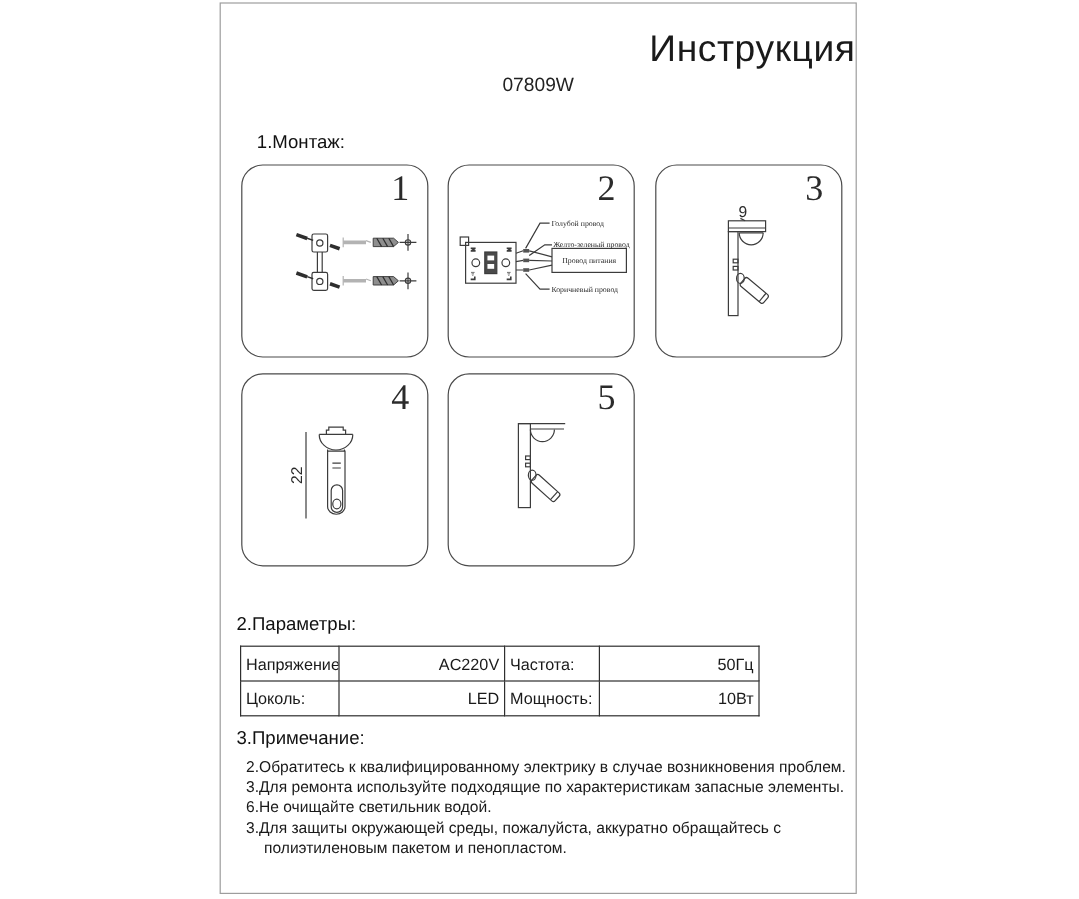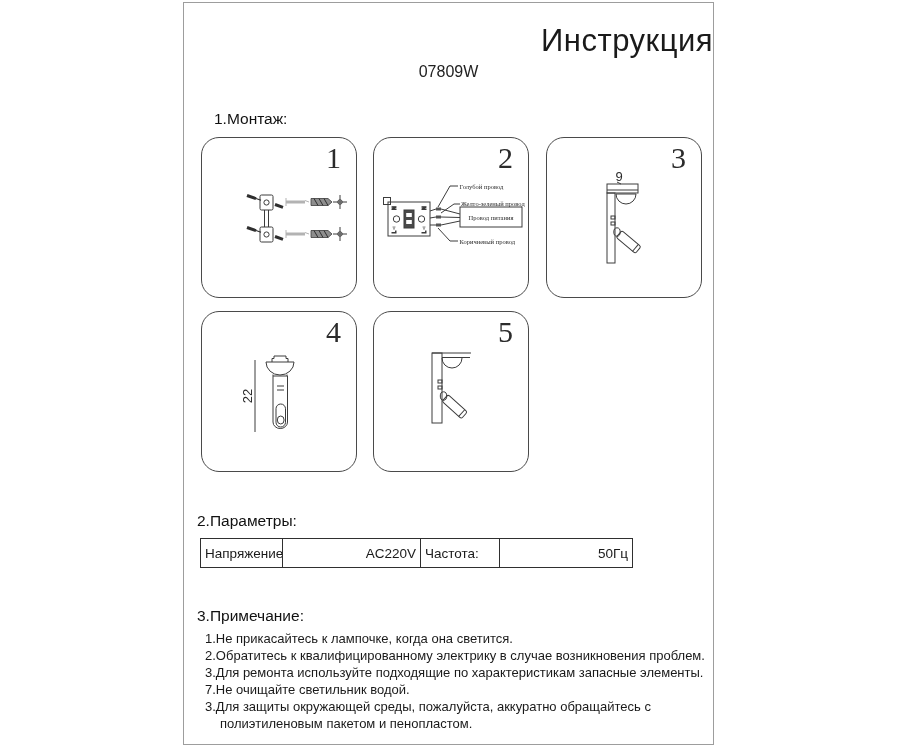--- a/index.html
+++ b/index.html
@@ -236,26 +236,31 @@
         <col style="width:79px">
         <col style="width:133px">
     </colgroup>
     <tbody>
         <tr>
       <td class="lbl">Напряжение:</td>
       <td class="val">AC220V</td>
       <td class="lbl">Частота:</td>
       <td class="val">50Гц</td>
     </tr>
+    <tr>
+      <td class="lbl">Цоколь:</td>
+      <td class="val">LED</td>
+      <td class="lbl">Мощность:</td>
+      <td class="val">10Вт</td>
+    </tr>
   </tbody>
     </table>
 
   <div class="sec-heading h-notes">3.Примечание:</div>
 
   <div class="notes">
-    <div class="note-item">1.Не прикасайтесь к лампочке, когда она светится.</div>
     <div class="note-item">2.Обратитесь к квалифицированному электрику в случае возникновения проблем.</div>
     <div class="note-item">3.Для ремонта используйте подходящие по характеристикам запасные элементы.</div>
-    <div class="note-item">7.Не очищайте светильник водой.</div>
+    <div class="note-item">6.Не очищайте светильник водой.</div>
     <div class="note-item">3.Для защиты окружающей среды, пожалуйста, аккуратно обращайтесь с полиэтиленовым пакетом и пенопластом.</div>
   </div>
 
 </div>
 
 </body></html>

